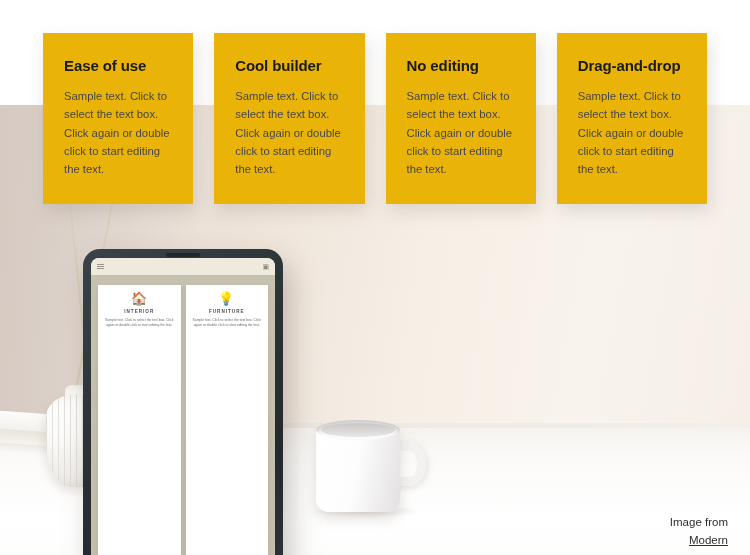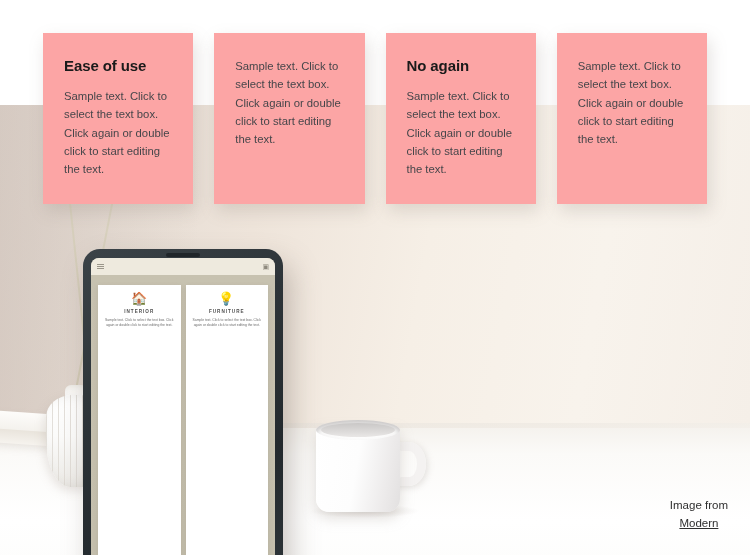--- a/index.html
+++ b/index.html
@@ -308,42 +308,42 @@
   .cards {
     position: absolute;
     left: 0; top: 0;
     width: 750px;
     display: flex;
     gap: 21px;
     padding: 33px 43px 0 43px;
   }
   .card {
     flex: 1;
-    background: #fca5a5;
+    background: #eab308;
     padding: 24px 21px 26px;
     box-shadow: 3px 7px 16px rgba(130,118,110,.22);
   }
   .card-title {
     font-size: 15px;
     font-weight: 700;
     color: #1a1a1a;
     margin-bottom: 13px;
     letter-spacing: -.1px;
   }
   .card-text {
     font-size: 11.3px;
     line-height: 1.62;
     color: #46464a;
   }
 
   
   .attribution {
     position: absolute;
-    right: 22px; bottom: 22px;
-    text-align: center;
+    right: 22px; bottom: 5px;
+    text-align: right;
     font-size: 11.5px;
     line-height: 1.55;
     color: #2f2f2f;
   }
   .attr-link {
     color: #2f2f2f;
     text-decoration: underline;
     display: block;
     cursor: pointer;
   }
@@ -414,29 +414,31 @@
   </div>
 
   <div class="cards">
 
     <div class="card">
       <div class="card-title">Ease of use</div>
       <div class="card-text">Sample text. Click to select the text box. Click again or double click to start editing the text.</div>
     </div>
 
     <div class="card">
+      <div class="card-title">Cool builder</div>
       <div class="card-text">Sample text. Click to select the text box. Click again or double click to start editing the text.</div>
     </div>
 
     <div class="card">
-      <div class="card-title">No again</div>
+      <div class="card-title">No editing</div>
       <div class="card-text">Sample text. Click to select the text box. Click again or double click to start editing the text.</div>
     </div>
 
     <div class="card">
+      <div class="card-title">Drag-and-drop</div>
       <div class="card-text">Sample text. Click to select the text box. Click again or double click to start editing the text.</div>
     </div>
 
   </div>
 
   <div class="attribution">
     <div>Image from</div>
     <a class="attr-link">Modern</a>
   </div>
 

